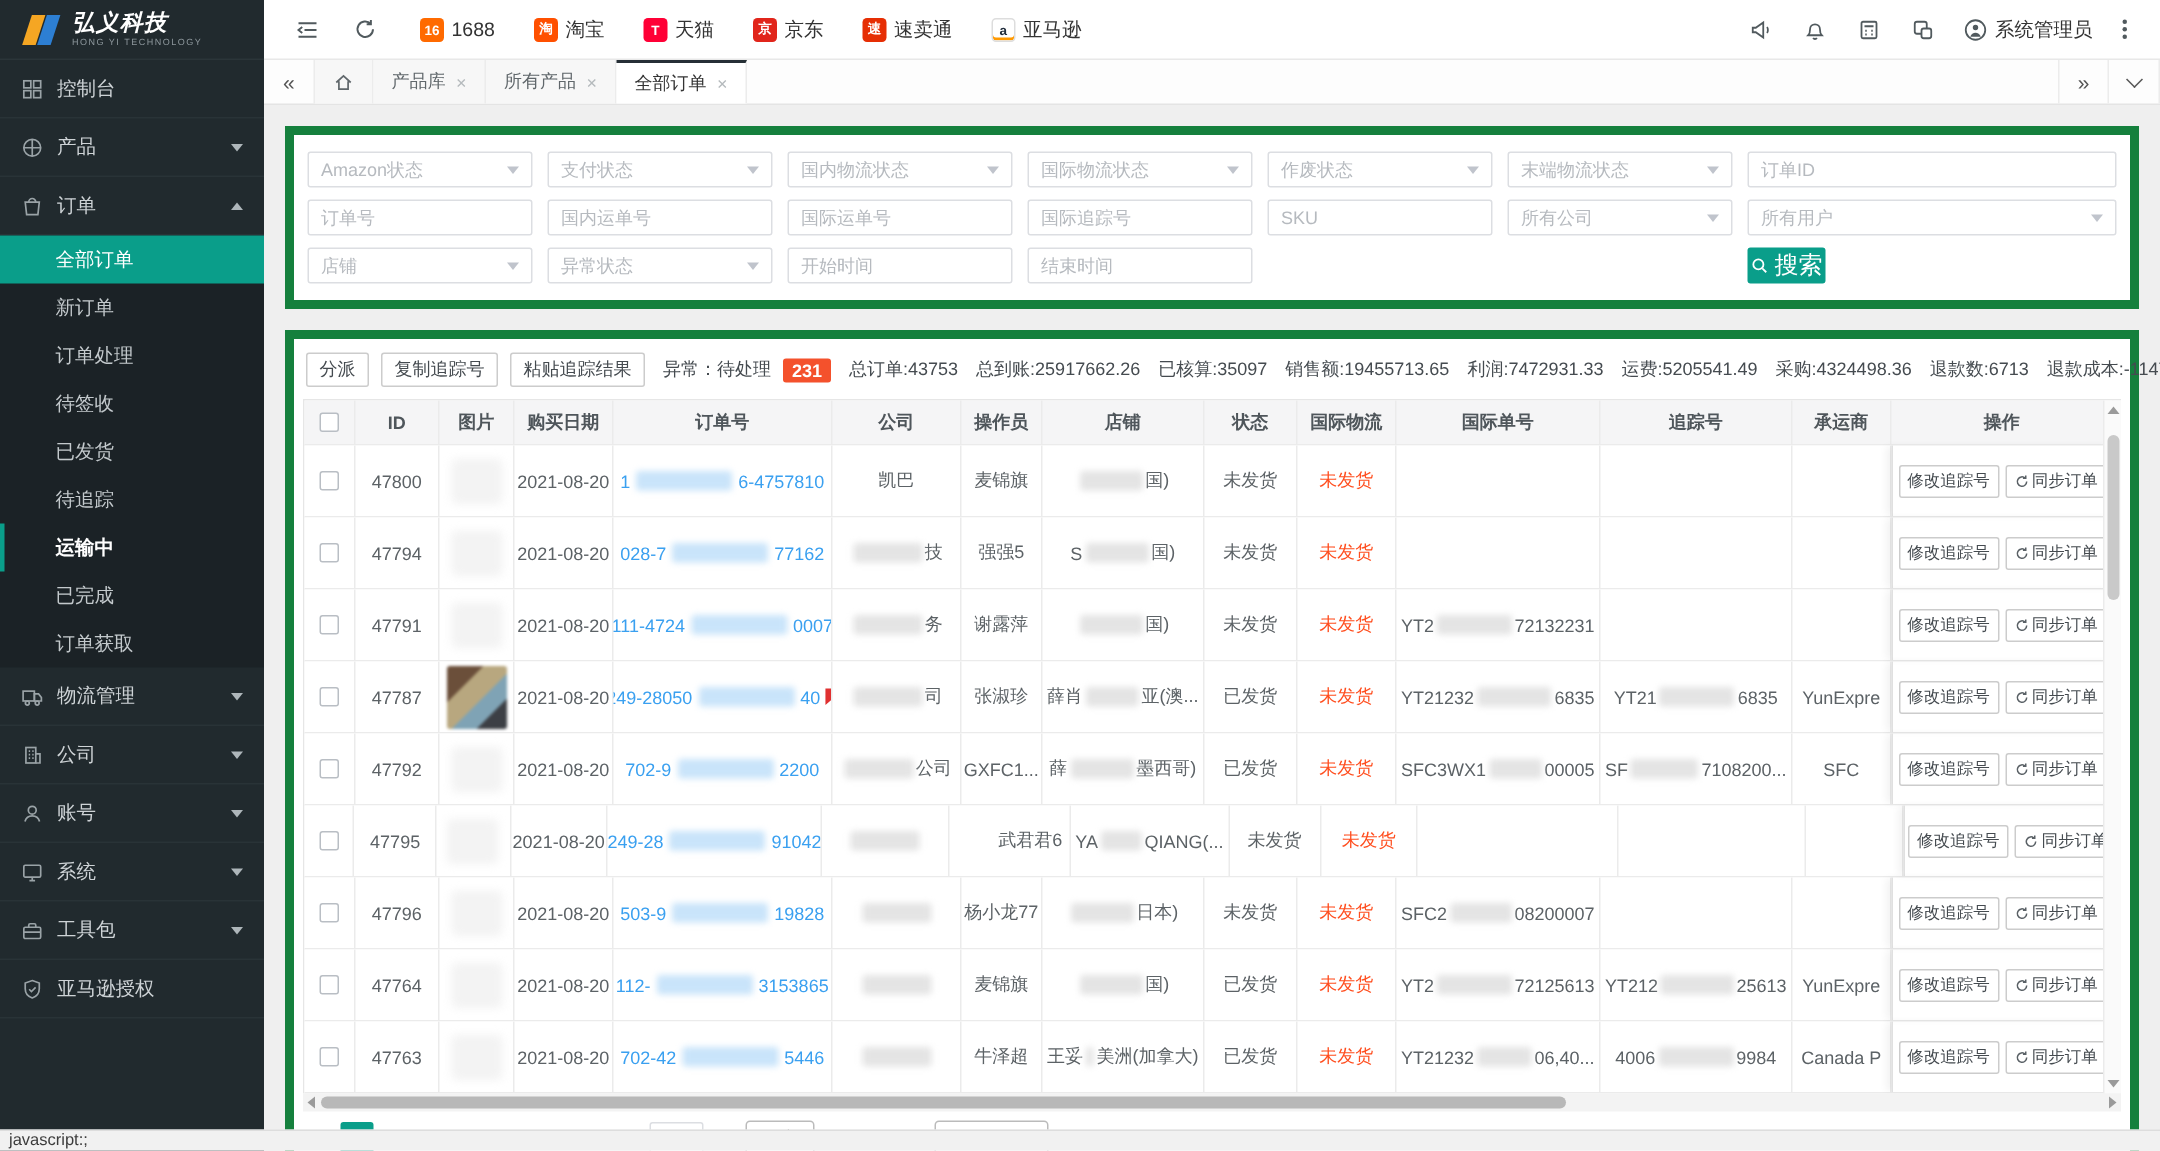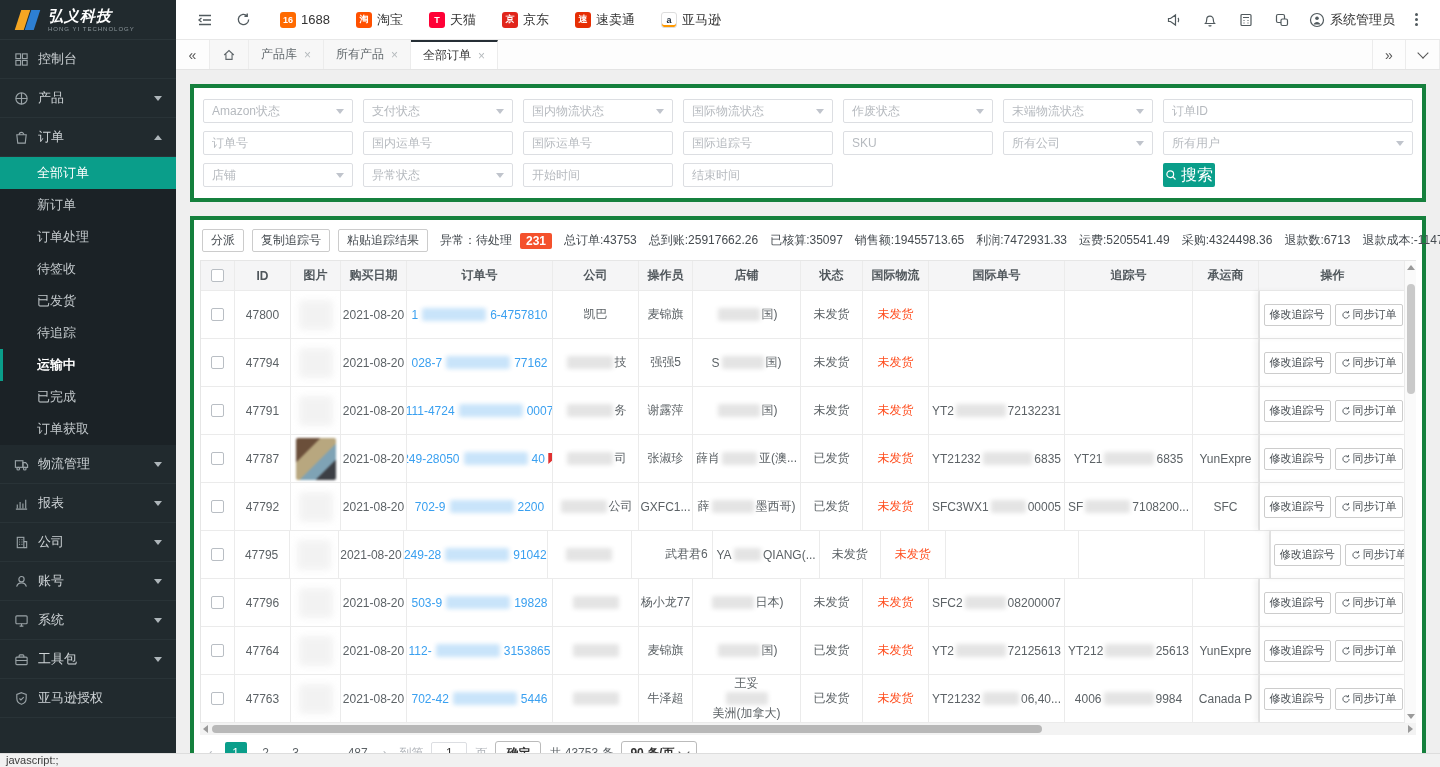--- a/index.html
+++ b/index.html
@@ -45,21 +45,21 @@
   .tab-nav { width:34px; display:flex; align-items:center; justify-content:center; border-right:1px solid #ececec; cursor:pointer; font-size:14px; color:#555; }
   .tab { display:flex; align-items:center; gap:7px; padding:0 12px; border-right:1px solid #ececec; background:#f7f7f7; cursor:pointer; }
   .tab.home { padding:0 12px; }
   .tab .close { color:#b5babd; font-size:12px; cursor:pointer; }
   .tab.active { background:#fff; border-top:2px solid #262f36; color:#333; }
   .tabbar-right { margin-left:auto; display:flex; }
   .chev-down { width:8px; height:8px; border-right:1.5px solid #555; border-bottom:1.5px solid #555; transform:rotate(45deg); margin-top:-3px; }
 
   
   .content { flex:1; padding:14px; overflow:hidden; background:#efefef; }
-  .panel { background:#fff; border:4px solid #15803d; }
+  .panel { background:#fff; border:6px solid #15803d; }
   .filters { padding:11px 9px; display:grid; grid-template-columns:repeat(6,150px) auto; grid-auto-rows:24px; gap:8px 10px; margin-bottom:14px; }
   .fld { border:1px solid #dcdee2; border-radius:2px; background:#fff; height:24px; font-size:12px; color:#b6babf; display:flex; align-items:center; padding:0 8px; cursor:pointer; }
   .fld .ph { flex:1; overflow:hidden; white-space:nowrap; }
   .fld .sel-caret { width:0; height:0; border-left:4px solid transparent; border-right:4px solid transparent; border-top:5px solid #c0c4cc; }
   input.fld { cursor:text; }
   input.fld::placeholder { color:#b6babf; }
   .search-btn { grid-column:7; width:52px; height:24px; background:var(--accent); color:#fff; border:none; border-radius:2px; font-size:16px; display:flex; align-items:center; justify-content:center; gap:4px; cursor:pointer; }
 
   
   .tablewrap { padding:6px 6px 0 6px; position:relative; }
@@ -166,27 +166,20 @@
             <rect x="1.5" y="4" width="8" height="7" fill="none" stroke="#9aa3a7" stroke-width="1.2"></rect>
             <path d="M9.5 6h3l2 2.5V11h-5z" fill="none" stroke="#9aa3a7" stroke-width="1.2"></path>
             <circle cx="4.5" cy="12.5" r="1.4" fill="none" stroke="#9aa3a7" stroke-width="1.2"></circle>
             <circle cx="11.5" cy="12.5" r="1.4" fill="none" stroke="#9aa3a7" stroke-width="1.2"></circle>
           </svg>
           <span class="lbl">物流管理</span>
           <span class="caret"></span>
         </div>
         <div class="nav-item">
           <svg width="15" height="15" viewBox="0 0 16 16">
-            <path d="M2 14h12M3.5 13V9M6.5 13V6.5M9.5 13V8M12.5 13V4" fill="none" stroke="#9aa3a7" stroke-width="1.2"></path>
-          </svg>
-          <span class="lbl">报表</span>
-          <span class="caret"></span>
-        </div>
-        <div class="nav-item">
-          <svg width="15" height="15" viewBox="0 0 16 16">
             <rect x="3.5" y="2.5" width="7" height="11" fill="none" stroke="#9aa3a7" stroke-width="1.2"></rect>
             <path d="M10.5 7h3v6.5h-3M5.5 5h1M8 5h1M5.5 7.5h1M8 7.5h1M5.5 10h1M8 10h1" fill="none" stroke="#9aa3a7" stroke-width="1.2"></path>
           </svg>
           <span class="lbl">公司</span>
           <span class="caret"></span>
         </div>
         <div class="nav-item">
           <svg width="15" height="15" viewBox="0 0 16 16">
             <circle cx="8" cy="5.5" r="2.8" fill="none" stroke="#9aa3a7" stroke-width="1.2"></circle>
             <path d="M2.8 13.5c.8-2.8 2.8-4 5.2-4s4.4 1.2 5.2 4" fill="none" stroke="#9aa3a7" stroke-width="1.2"></path>
@@ -808,21 +801,21 @@
                 <span class="order-link">
                   <span>702-42</span>
                   <span class="mask blue" style="width: 64px;"></span>
                   <span>5446</span>
                 </span>
               </div>
               <div class="tc" style="width: 86px;">
                 <span class="mask" style="width: 46px;"></span>
               </div>
               <div class="tc" style="width: 54px;">牛泽超</div>
-              <div class="tc" style="width: 108px; flex-direction: column;">
+              <div class="tc" style="width: 108px;">
                 <span>王妥</span>
                 <span class="mask" style="width: 42px;"></span>
                 <span>美洲(加拿大)</span>
               </div>
               <div class="tc" style="width: 62px;">已发货</div>
               <div class="tc" style="width: 66px;">
                 <span class="red">未发货</span>
               </div>
               <div class="tc" style="width: 136px;">
                 <span>YT21232</span>

